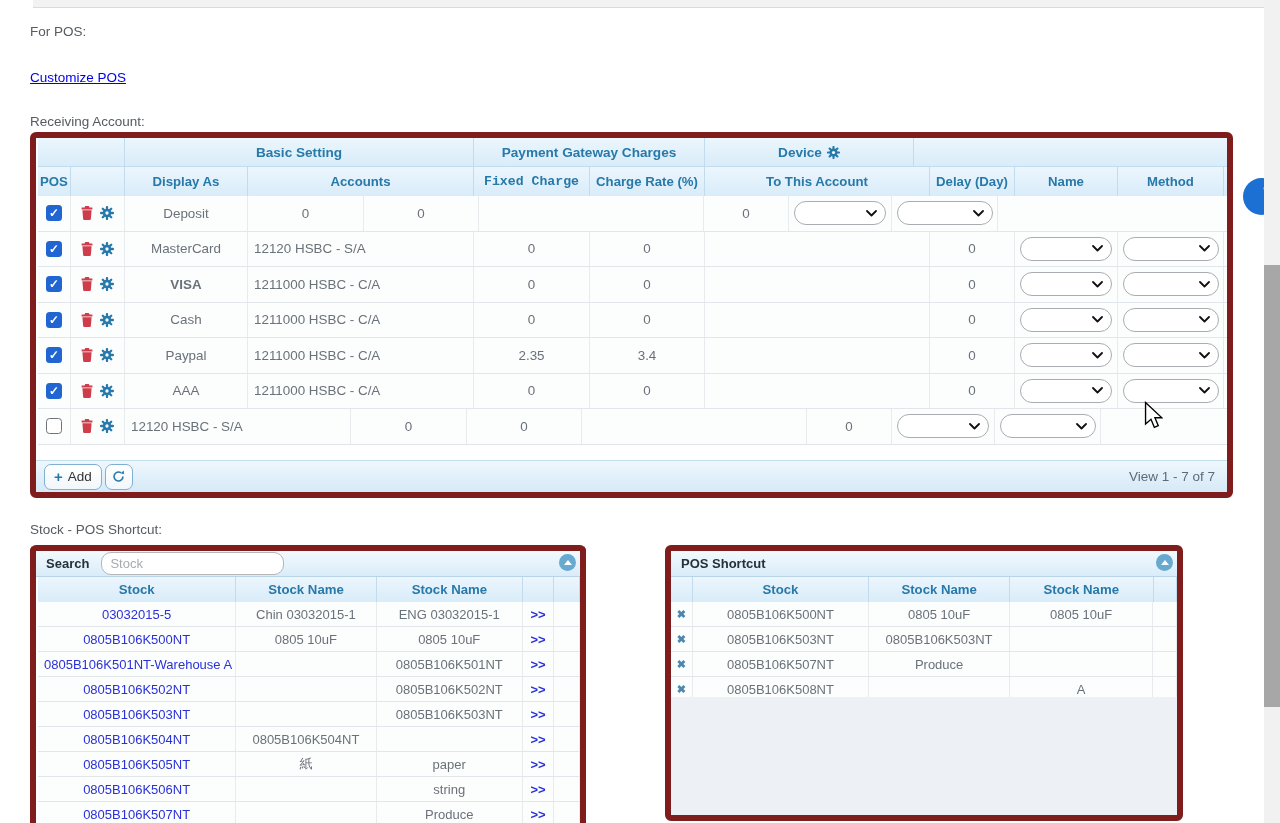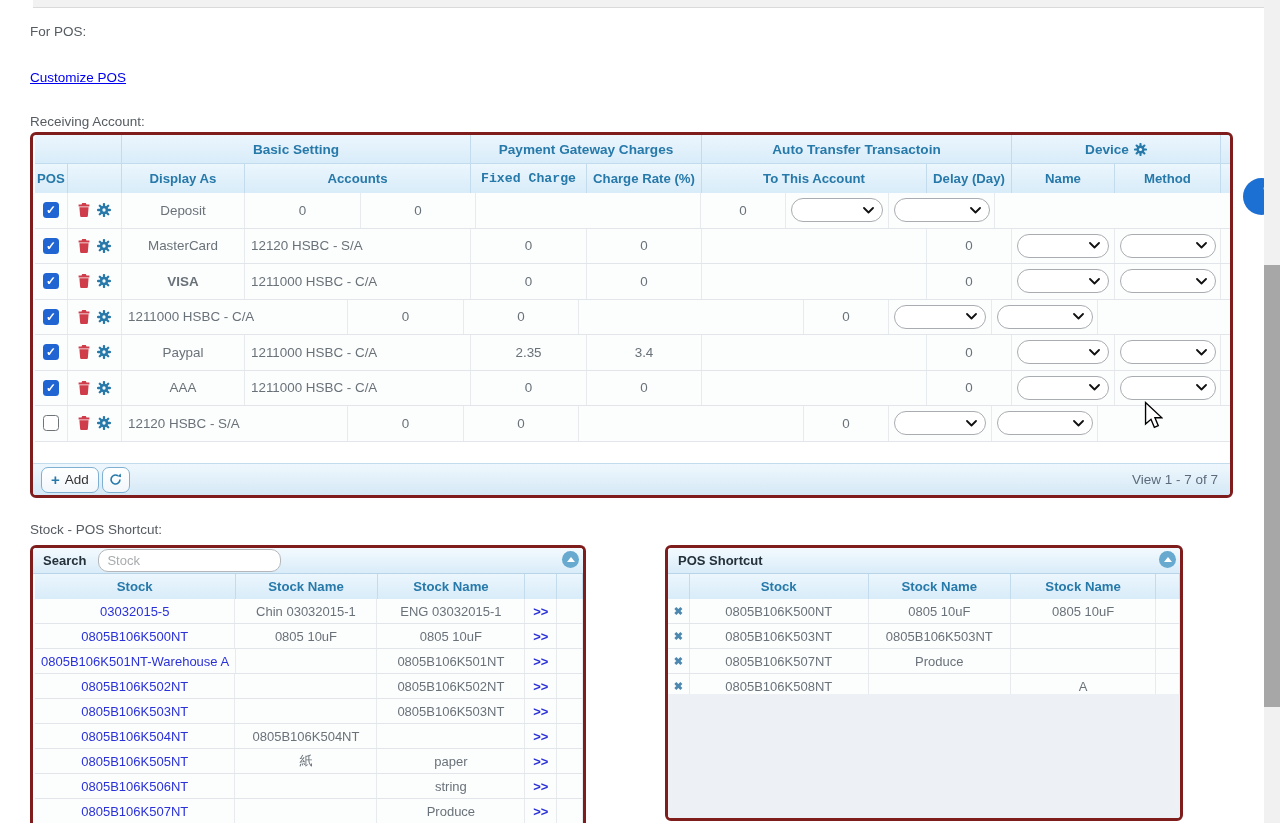--- a/index.html
+++ b/index.html
@@ -3,21 +3,21 @@
 <meta charset="utf-8">
 <style>
   html,body{margin:0;padding:0;}
   body{width:1280px;height:823px;overflow:hidden;position:relative;background:#fff;
        font-family:"Liberation Sans", sans-serif;font-size:13.5px;color:#666e75;}
   .lbl{position:absolute;color:#555b60;font-size:13.5px;}
   a.plain{color:#0000ee;text-decoration:underline;font-size:13.5px;position:absolute;cursor:pointer;}
   .top-strip{position:absolute;left:33px;right:0;top:0;height:7px;background:#f2f2f2;border-bottom:1px solid #dadada;}
 
   
-  .grid{position:absolute;border:3px solid #7f1d1d;border-radius:6px;background:#fff;overflow:hidden;box-sizing:border-box;}
+  .grid{position:absolute;border:6px solid #7f1d1d;border-radius:6px;background:#fff;overflow:hidden;box-sizing:border-box;}
   .caption{height:25px;background:linear-gradient(180deg,#f3fafe,#d9ecf9);border-bottom:1px solid #b9d4e7;
            display:flex;align-items:center;position:relative;}
   .cap-txt{font-weight:bold;color:#24313b;font-size:13px;margin-left:10px;}
   .hrow,.ghrow{display:flex;background:linear-gradient(180deg,#ecf6fd,#d8ecf9);}
   .ghrow{height:28px;}
   .hrow{height:29px;border-top:1px solid #c2dcee;}
   .grid.small .hrow{height:25px;border-top:none;}
   .hcell,.ghcell{box-sizing:border-box;display:flex;align-items:center;justify-content:center;
         font-weight:bold;color:#2779aa;font-size:13.2px;border-right:1px solid #c2dcee;overflow:hidden;white-space:nowrap;}
   .ghcell{font-size:13.6px;gap:5px;}
@@ -73,21 +73,20 @@
 
 <div class="lbl" style="left:30px;top:24px;">For POS:</div>
 <a class="plain" style="left:30px;top:70px;" href="#">Customize POS</a>
 <div class="lbl" style="left:30px;top:114px;">Receiving Account:</div>
 
 <div class="grid" style="left:30px;top:132px;width:1203px;height:366px;">
   <div class="ghrow offset2" id="rcv-ghrow">
       <div class="ghcell" style="width: 87px;"></div>
       <div class="ghcell" style="width: 349px;">Basic Setting</div>
       <div class="ghcell" style="width: 231px;">Payment Gateway Charges</div>
-      <div class="ghcell" style="width: 310px;">Auto Transfer Transactoin</div>
       <div class="ghcell" style="width: 209px;">Device<span style="display: inline-flex;">
           <svg width="13" height="13" viewBox="0 0 16 16">
             <g stroke="#2779aa" stroke-width="2.6" stroke-linecap="round">
               <path d="M8 1.2V14.8M1.2 8H14.8M3.2 3.2 12.8 12.8M12.8 3.2 3.2 12.8" fill="none"></path>
             </g>
             <circle cx="8" cy="8" r="4.8" fill="#2779aa"></circle>
             <circle cx="8" cy="8" r="1.9" fill="#f4f9fd"></circle>
           </svg>
         </span></div>
     </div>
@@ -257,20 +256,21 @@
           <span class="icon-btn">
             <svg width="14" height="14" viewBox="0 0 16 16">
               <g stroke="#2779aa" stroke-width="2.6" stroke-linecap="round">
                 <path d="M8 1.2V14.8M1.2 8H14.8M3.2 3.2 12.8 12.8M12.8 3.2 3.2 12.8" fill="none"></path>
               </g>
               <circle cx="8" cy="8" r="4.8" fill="#2779aa"></circle>
               <circle cx="8" cy="8" r="1.9" fill="#f4f9fd"></circle>
             </svg>
           </span>
         </div>
+        <div class="cell" style="width: 123px;">Cash</div>
         <div class="cell left" style="width: 226px;">1211000 HSBC - C/A</div>
         <div class="cell" style="width: 116px;">0</div>
         <div class="cell" style="width: 115px;">0</div>
         <div class="cell" style="width: 225px;"></div>
         <div class="cell" style="width: 85px;">0</div>
         <div class="cell" style="width: 103px;">
           <div class="sel" style="width: 92px;">
             <span style="flex: 1 1 0%; text-align: left; padding-left: 8px; font-size: 12px; color: rgb(51, 51, 51); overflow: hidden;"></span>
             <span style="display: inline-flex;">
               <svg width="11" height="7" viewBox="0 0 11 7">

